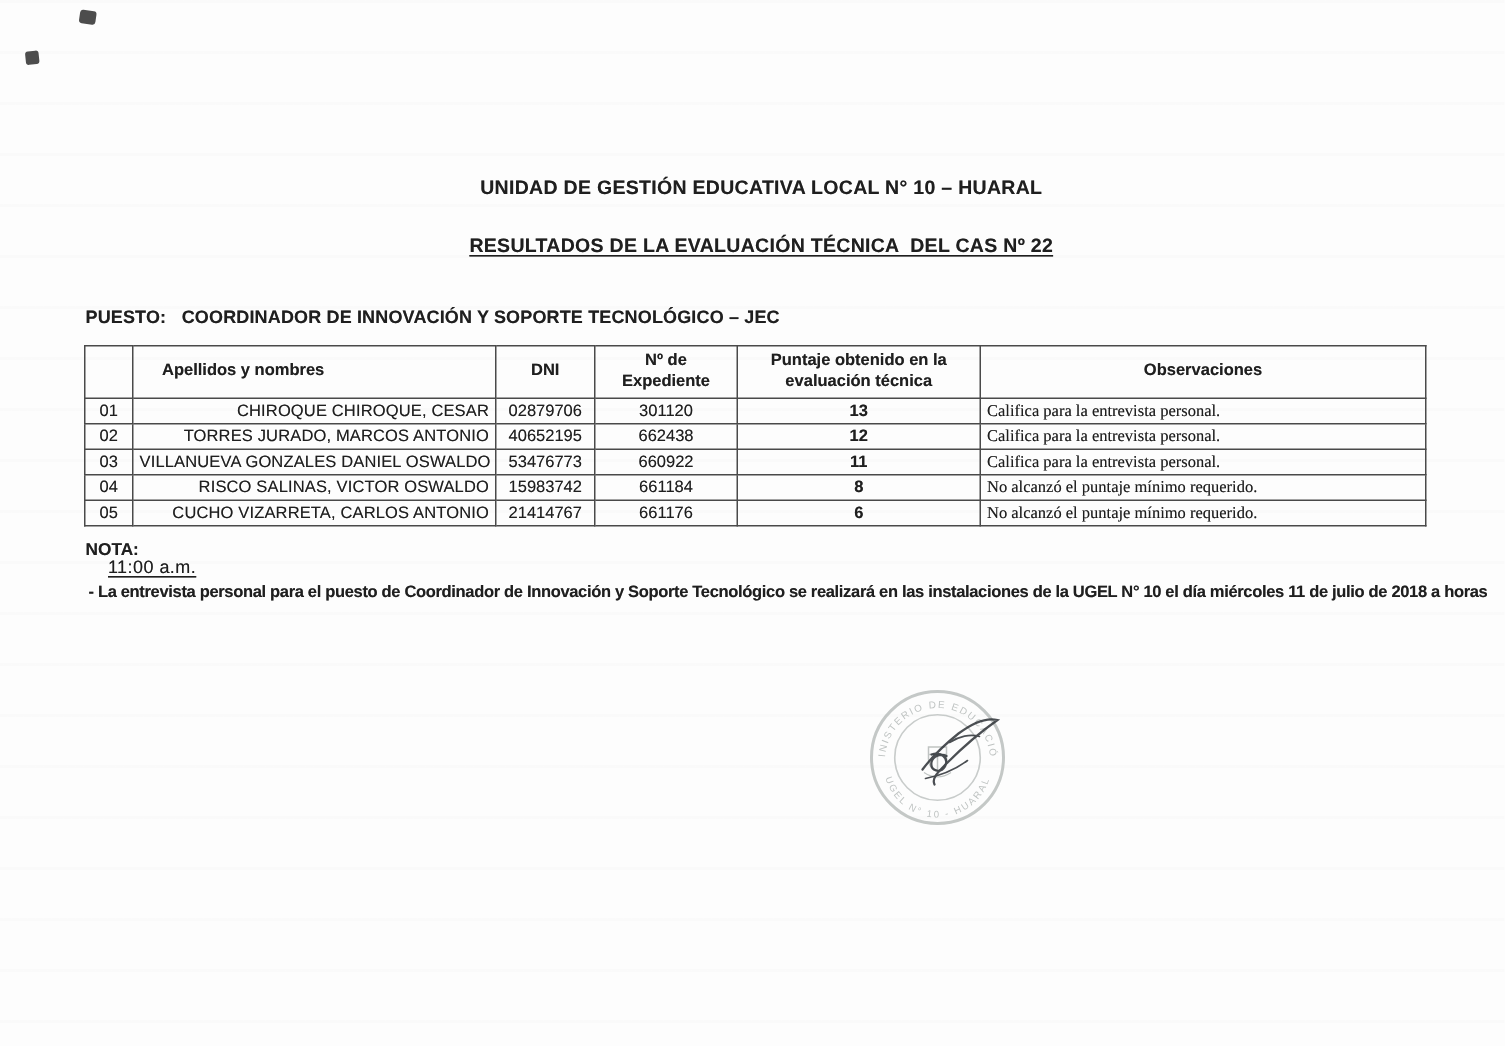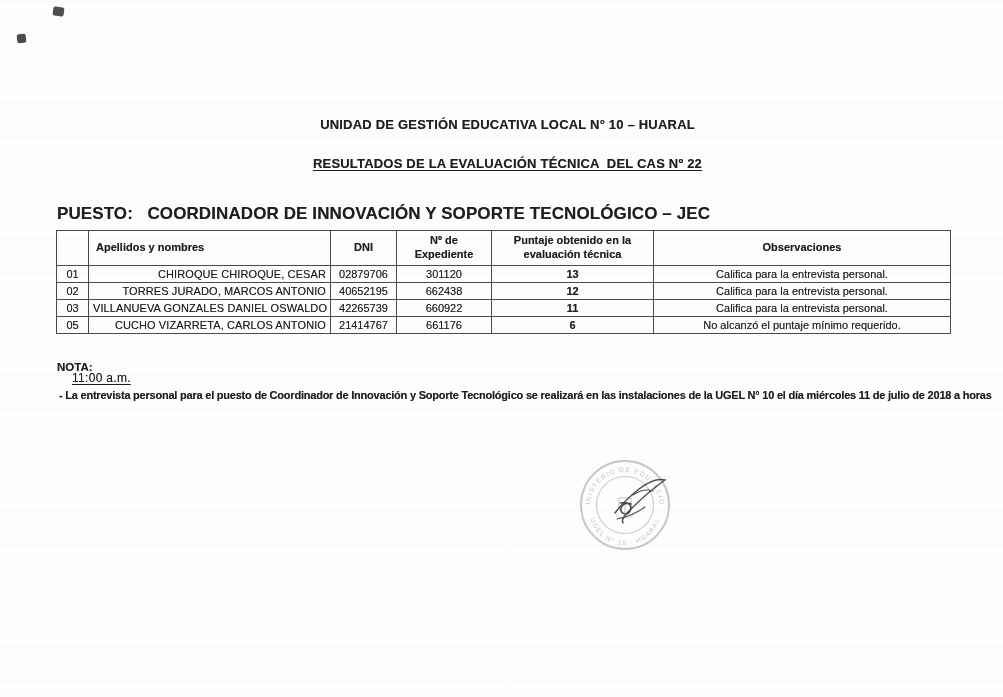--- a/index.html
+++ b/index.html
@@ -18,21 +18,21 @@
   
   .speck{ position:absolute; background:#4d4d4d; }
   .speck-1{ left:53px; top:7px; width:11px; height:9px; border-radius:2px; transform:rotate(8deg); }
   .speck-2{ left:17px; top:34px; width:9px; height:9px; border-radius:2px; transform:rotate(-6deg); }
 
   .title-wrap{ position:absolute; left:6px; top:0; width:1003px; text-align:center; }
   .doc-title{ position:absolute; left:0; top:117px; width:100%; font-size:13px; font-weight:bold; letter-spacing:0.2px; }
   .doc-subtitle{ position:absolute; left:0; top:156px; width:100%; font-size:13px; font-weight:bold; letter-spacing:0.2px;
                  text-decoration:underline; text-underline-offset:2px; white-space:pre; }
 
-  .puesto{ position:absolute; left:57px; top:204px; font-size:17px; font-weight:bold; white-space:pre; letter-spacing:0.1px; }
+  .puesto{ position:absolute; left:57px; top:204px; font-size:12px; font-weight:bold; white-space:pre; letter-spacing:0.1px; }
 
   table.results{
     position:absolute; left:56px; top:230px; width:894px;
     border-collapse:collapse; table-layout:fixed;
     font-size:11px;
   }
   table.results th, table.results td{
     border:1px solid #4a4a4a; padding:0 4px; overflow:hidden; white-space:nowrap;
   }
   table.results th{ font-weight:bold; text-align:center; height:30px; line-height:1.25; padding:2px 2px; }
@@ -40,21 +40,21 @@
   .col-num{ width:32px; }
   .col-name{ width:242px; }
   .col-dni{ width:66px; }
   .col-exp{ width:95px; }
   .col-punt{ width:162px; }
   .col-obs{ width:297px; }
   td.c-num{ text-align:center; }
   td.c-name{ text-align:right; padding-left:7px; letter-spacing:0.1px; }
   td.c-dni, td.c-exp{ text-align:center; }
   td.c-punt{ text-align:center; font-weight:bold; }
-  td.c-obs{ text-align:center; padding-left:6px; }
+  td.c-obs{ text-align:left; padding-left:6px;font-family:Liberation Serif, serif; }
 
   .nota-label{ position:absolute; left:57px; top:361px; font-size:11.5px; font-weight:bold; }
   .nota-line{ position:absolute; left:59px; top:377px; width:940px; font-size:11px; font-weight:bold;
               white-space:nowrap; letter-spacing:-0.22px;margin-top:12px; }
   .nota-time{ position:absolute; left:72px; top:371px; font-size:12px; font-weight:normal;
               text-decoration:underline; text-underline-offset:2px; letter-spacing:0.3px; }
 
   .stamp{ position:absolute; left:575px; top:455px; width:100px; height:100px; }
 </style>
 </head>
@@ -75,21 +75,21 @@
     <col class="col-num">
       <col class="col-name">
       <col class="col-dni">
     <col class="col-exp">
       <col class="col-punt">
       <col class="col-obs">
   </colgroup>
   <thead>
     <tr>
       <th></th>
-      <th style="text-align:left;padding-left:7px;">Apellidos y nombres</th>
+      <th style="text-align:left;padding-left:19px;">Apellidos y nombres</th>
       <th>DNI</th>
       <th>
         <div>Nº de</div>
         <div>Expediente</div>
       </th>
       <th>
         <div>Puntaje obtenido en la</div>
         <div>evaluación técnica</div>
       </th>
       <th>Observaciones</th>
@@ -108,24 +108,32 @@
       <td class="c-num">02</td>
       <td class="c-name">TORRES JURADO, MARCOS ANTONIO</td>
       <td class="c-dni">40652195</td>
       <td class="c-exp">662438</td>
       <td class="c-punt">12</td>
       <td class="c-obs">Califica para la entrevista personal.</td>
     </tr>
     <tr>
       <td class="c-num">03</td>
       <td class="c-name">VILLANUEVA GONZALES DANIEL OSWALDO</td>
-      <td class="c-dni">42265739</td>
+      <td class="c-dni">53476773</td>
       <td class="c-exp">660922</td>
       <td class="c-punt">11</td>
       <td class="c-obs">Califica para la entrevista personal.</td>
+    </tr>
+    <tr>
+      <td class="c-num">04</td>
+      <td class="c-name">RISCO SALINAS, VICTOR OSWALDO</td>
+      <td class="c-dni">15983742</td>
+      <td class="c-exp">661184</td>
+      <td class="c-punt">8</td>
+      <td class="c-obs">No alcanzó el puntaje mínimo requerido.</td>
     </tr>
     <tr>
       <td class="c-num">05</td>
       <td class="c-name">CUCHO VIZARRETA, CARLOS ANTONIO</td>
       <td class="c-dni">21414767</td>
       <td class="c-exp">661176</td>
       <td class="c-punt">6</td>
       <td class="c-obs">No alcanzó el puntaje mínimo requerido.</td>
     </tr>
   </tbody>

